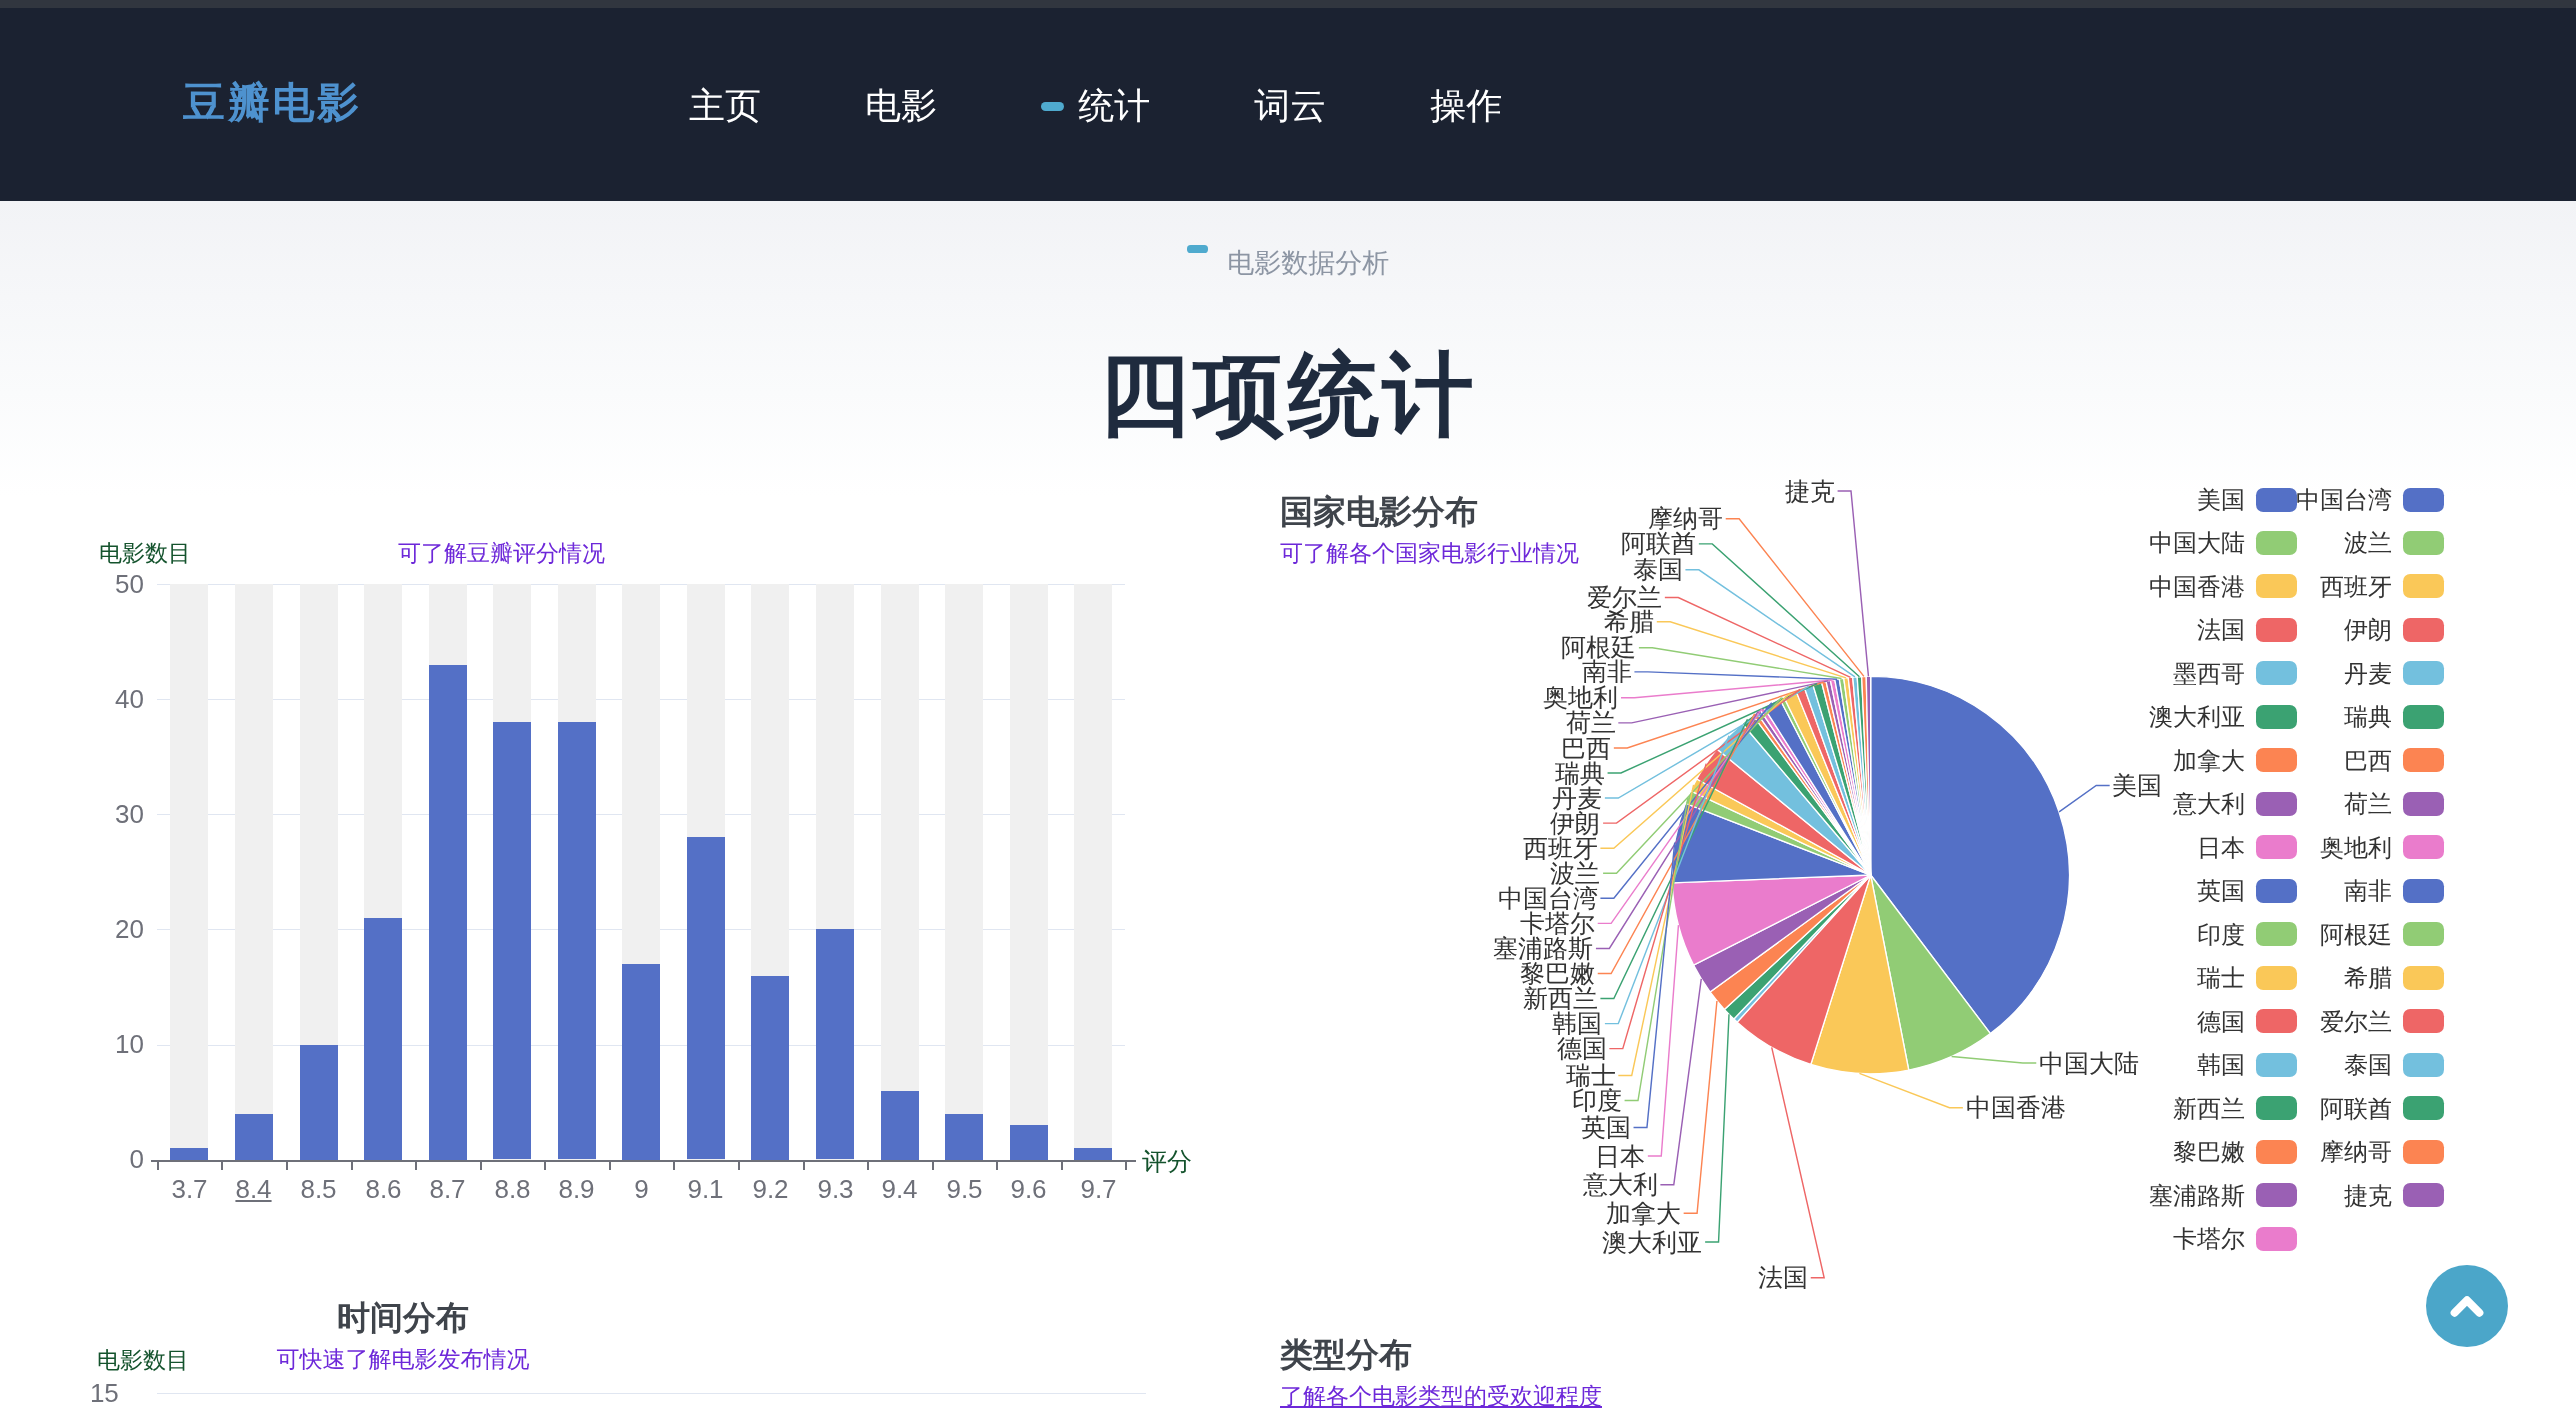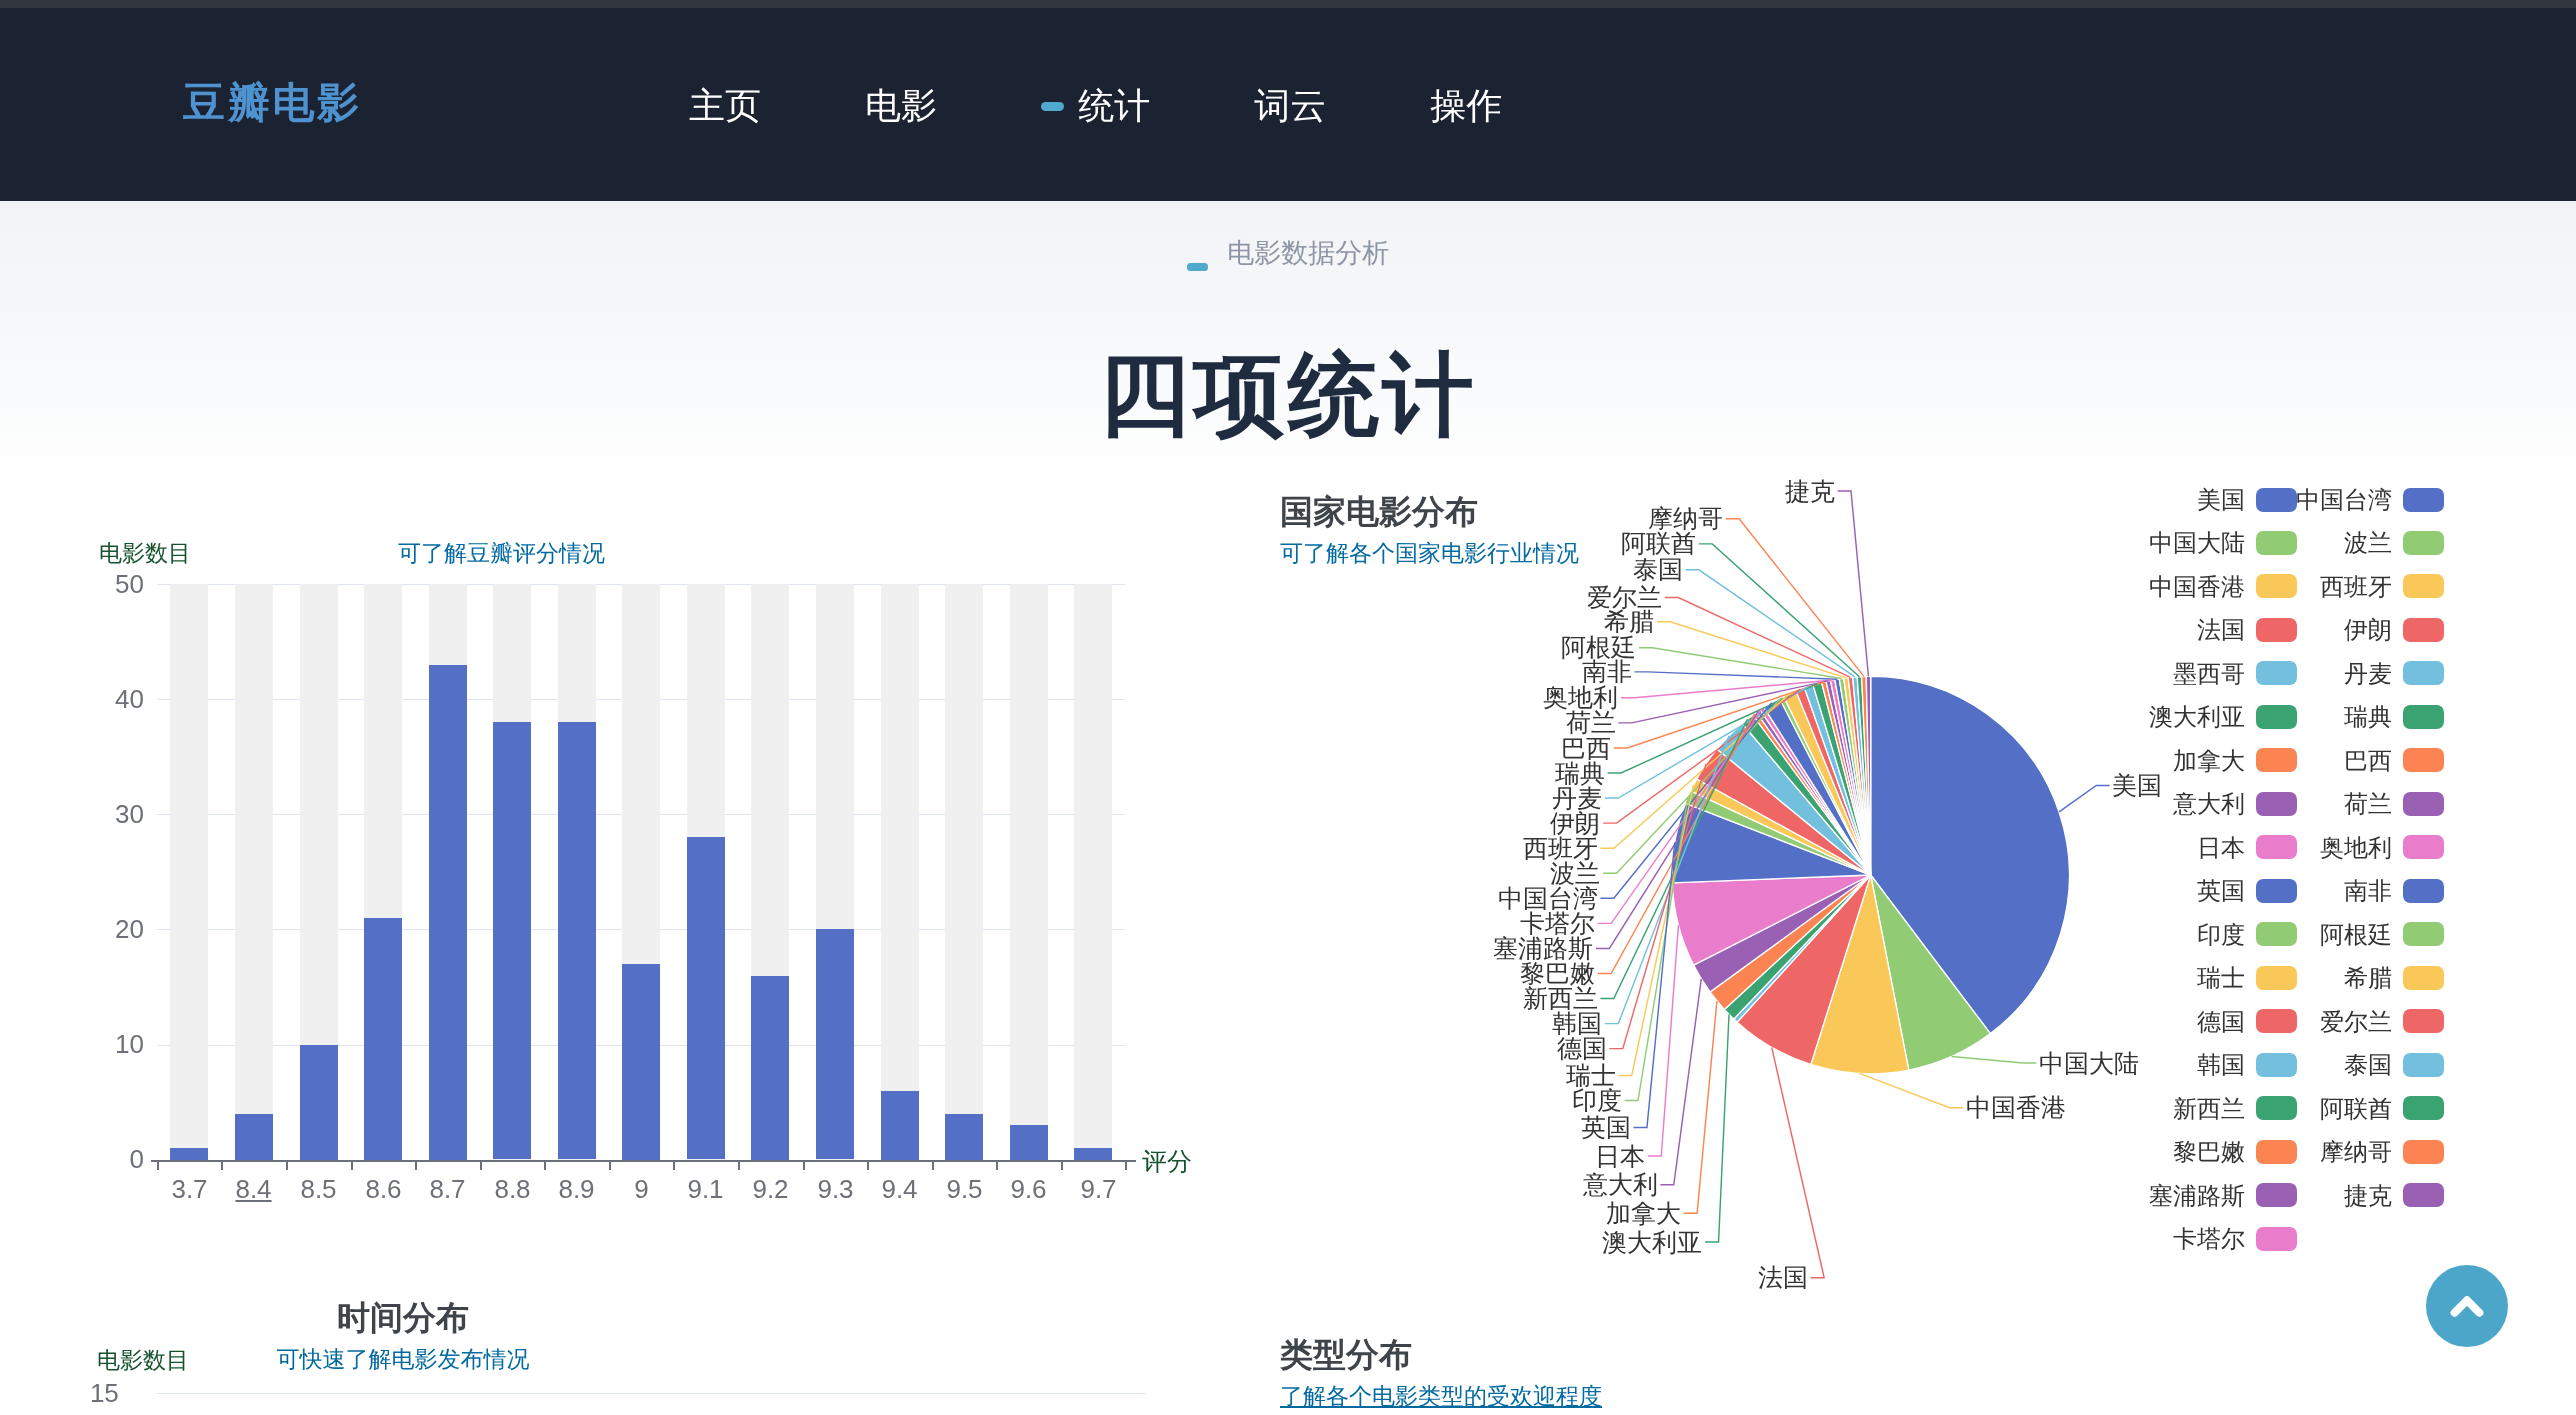--- a/index.html
+++ b/index.html
@@ -11,35 +11,35 @@
   .nav-strip{position:absolute;left:0;top:0;width:100%;height:8px;background:#31363f;}
   .logo{position:absolute;left:183px;top:75px;font-size:42px;font-weight:bold;
         color:#4e92cf;letter-spacing:2.7px;cursor:pointer;}
   .nav-menu{position:absolute;left:689px;top:82px;display:flex;gap:104px;}
   .nav-item{color:#ffffff;font-size:36px;display:flex;align-items:center;cursor:pointer;white-space:nowrap;}
   .nav-dash{display:inline-block;width:23px;height:9px;border-radius:4.5px;background:#4faace;margin-right:14.3px;}
 
   
   .hero{position:absolute;left:0;top:201px;width:2576px;height:295px;
         background:linear-gradient(180deg,#f2f3f6 0%,#fafbfc 65%,#ffffff 100%);}
-  .hero-eyebrow{position:absolute;left:0;top:34px;width:100%;display:flex;justify-content:center;
-        align-items:flex-end;gap:19px;font-size:27px;color:#8c95a3;}
+  .hero-eyebrow{position:absolute;left:0;top:44px;width:100%;display:flex;justify-content:center;
+        align-items:flex-start;gap:19px;font-size:27px;color:#8c95a3;}
   .eyebrow-dash{display:inline-block;width:21.5px;height:8px;border-radius:3.6px;background:#4faace;}
   .hero-title{position:absolute;left:0;top:72px;width:100%;text-align:center;
         font-size:91px;font-weight:800;color:#1f2b3e;letter-spacing:3.6px;}
 
   
   .chart{position:absolute;}
   #chart-rating{left:54px;top:483px;width:1146px;height:806px;}
   #chart-country{left:1280px;top:483px;width:1253px;height:810px;}
   #chart-time{left:54px;top:1289px;width:1146px;height:127px;overflow:hidden;}
   #chart-type{left:1280px;top:1326px;width:1253px;height:127px;overflow:hidden;}
 
   .c-title{position:absolute;font-size:33px;font-weight:bold;color:#3f444b;white-space:nowrap;}
-  .c-sub{position:absolute;font-size:23px;color:#0369a1;white-space:nowrap;}
+  .c-sub{position:absolute;font-size:23px;color:#6d28d9;white-space:nowrap;}
   .center-1000{left:0;top:7.2px;width:895px;text-align:center;}
   .center-sub-1000{left:0;top:55px;width:895px;text-align:center;}
   .center-780{left:0;top:7.2px;width:698px;text-align:center;}
   .center-sub-780{left:0;top:55px;width:698px;text-align:center;}
 
   .axis-name{position:absolute;font-size:23px;color:#14532d;white-space:nowrap;}
 
   .gridline{position:absolute;height:0.9px;background:#e0e6f1;}
   .band{position:absolute;background:#f0f0f0;}
   .bar{position:absolute;background:#5470c6;}

